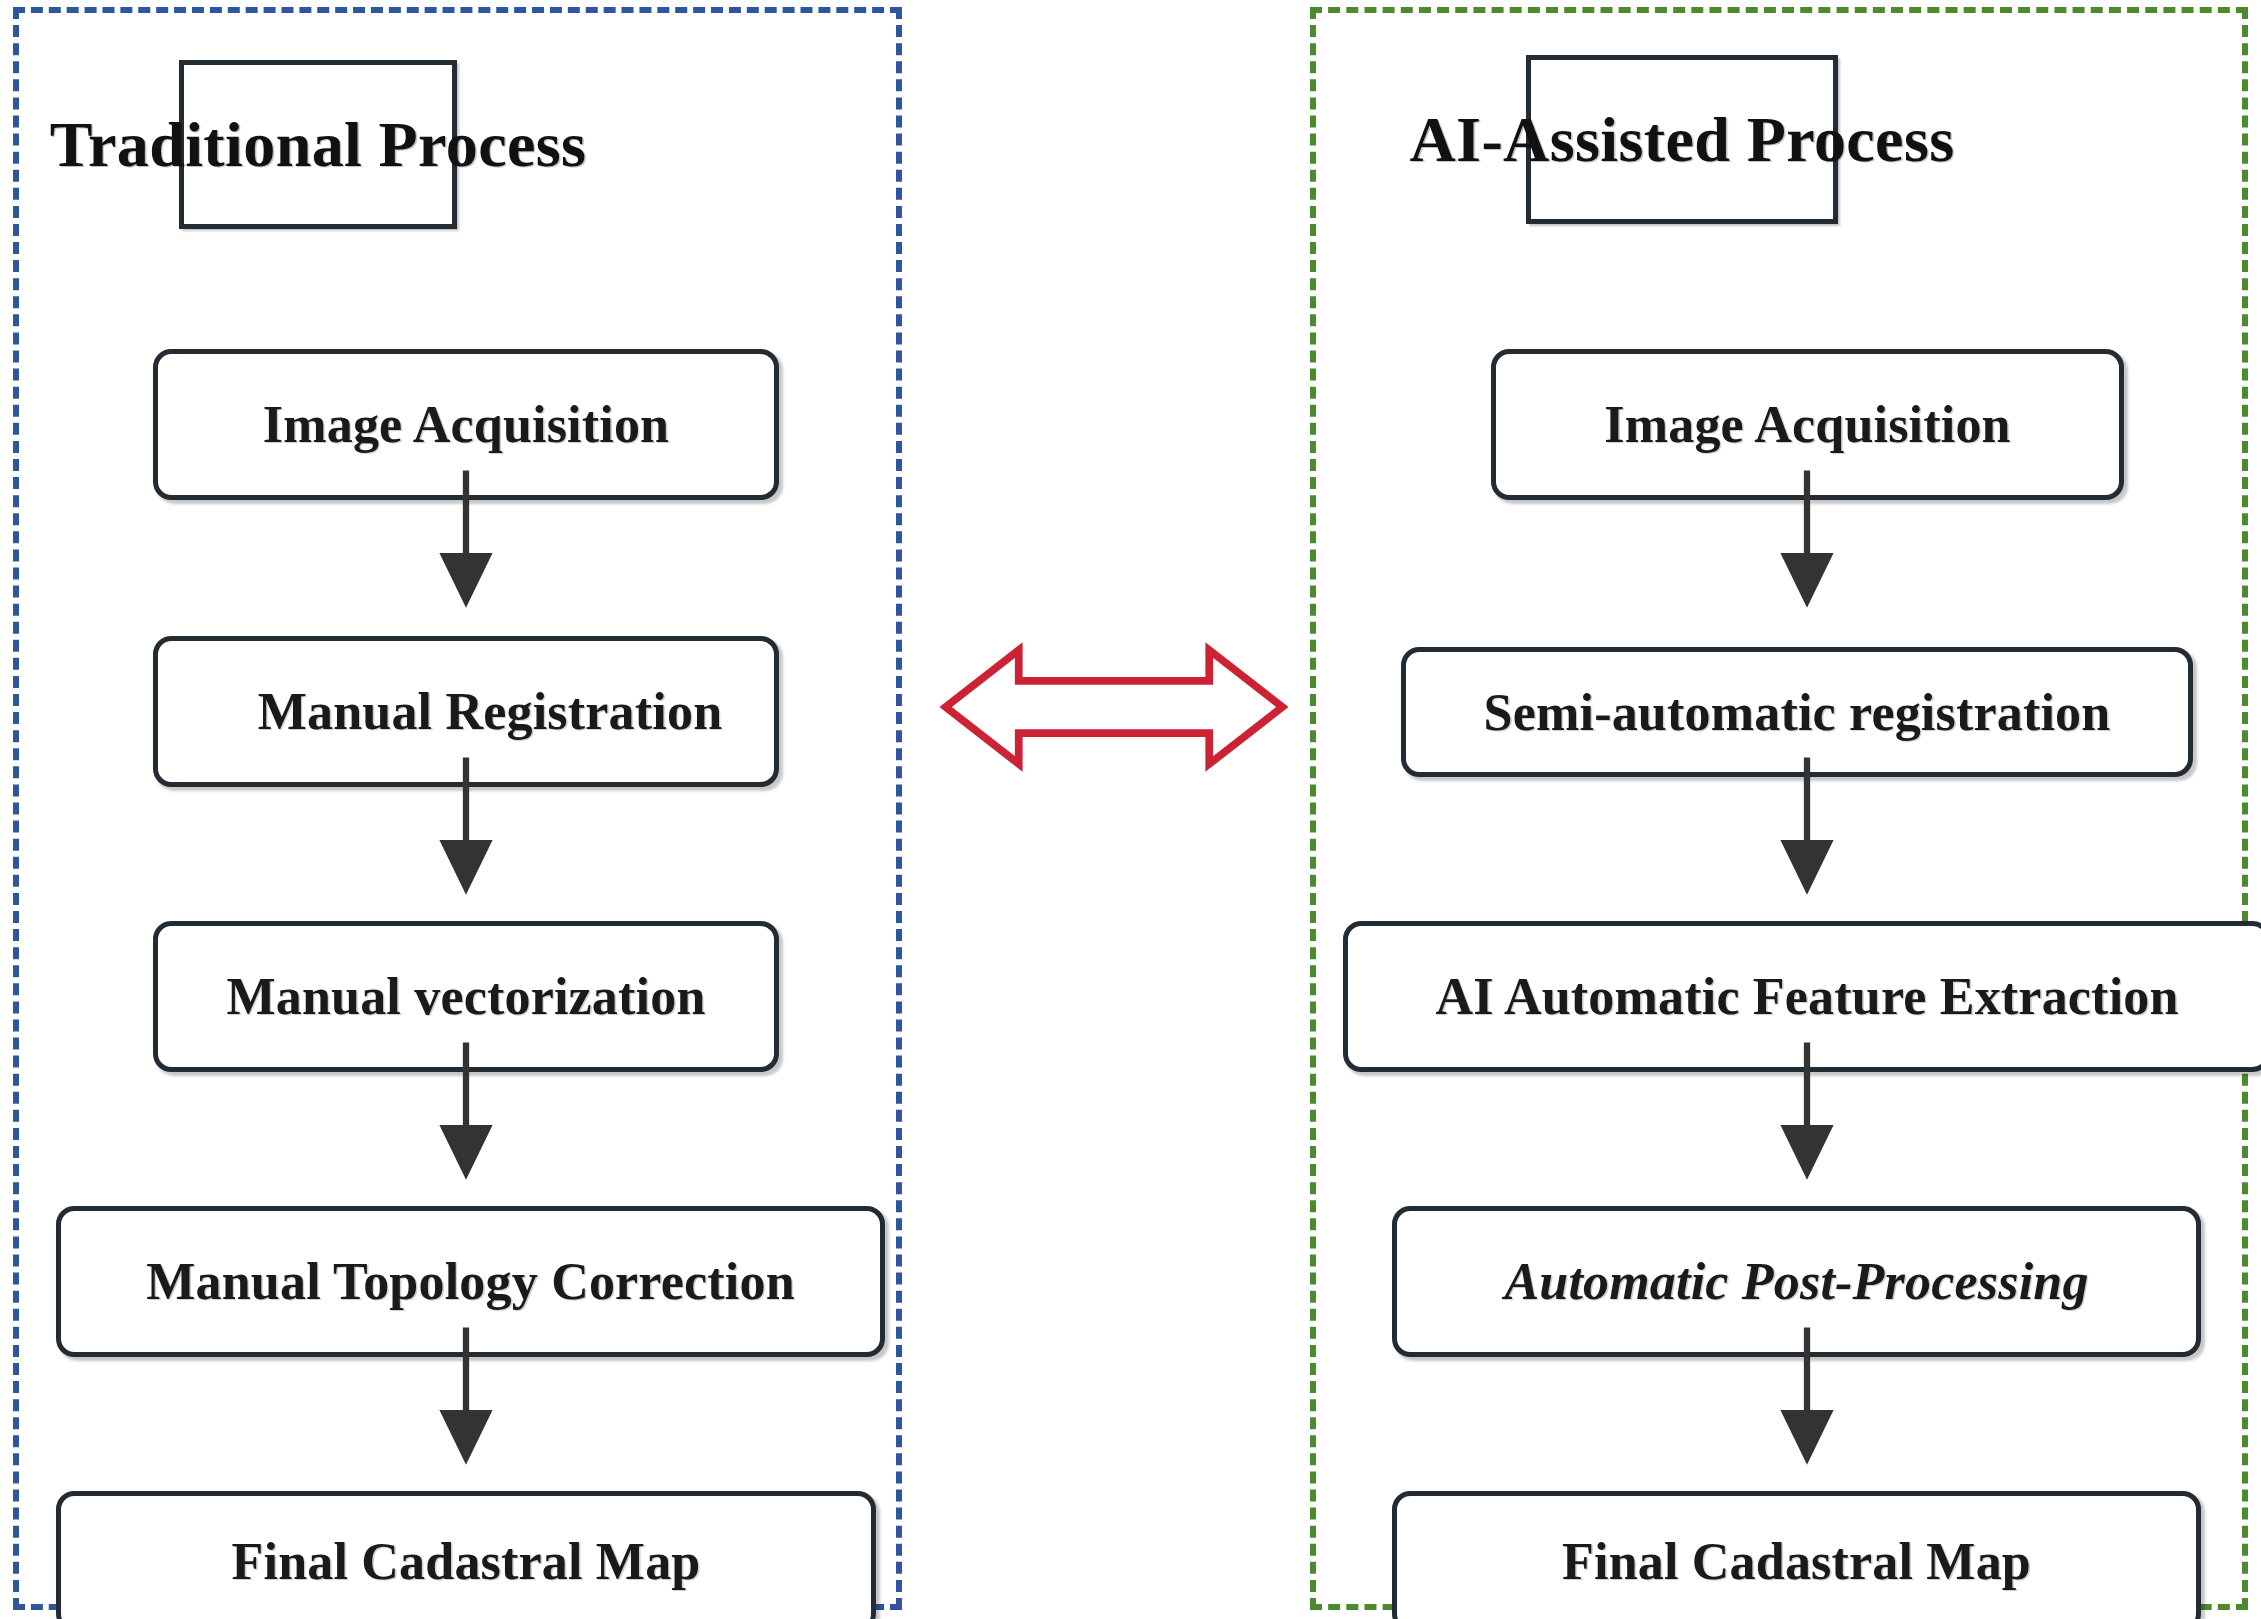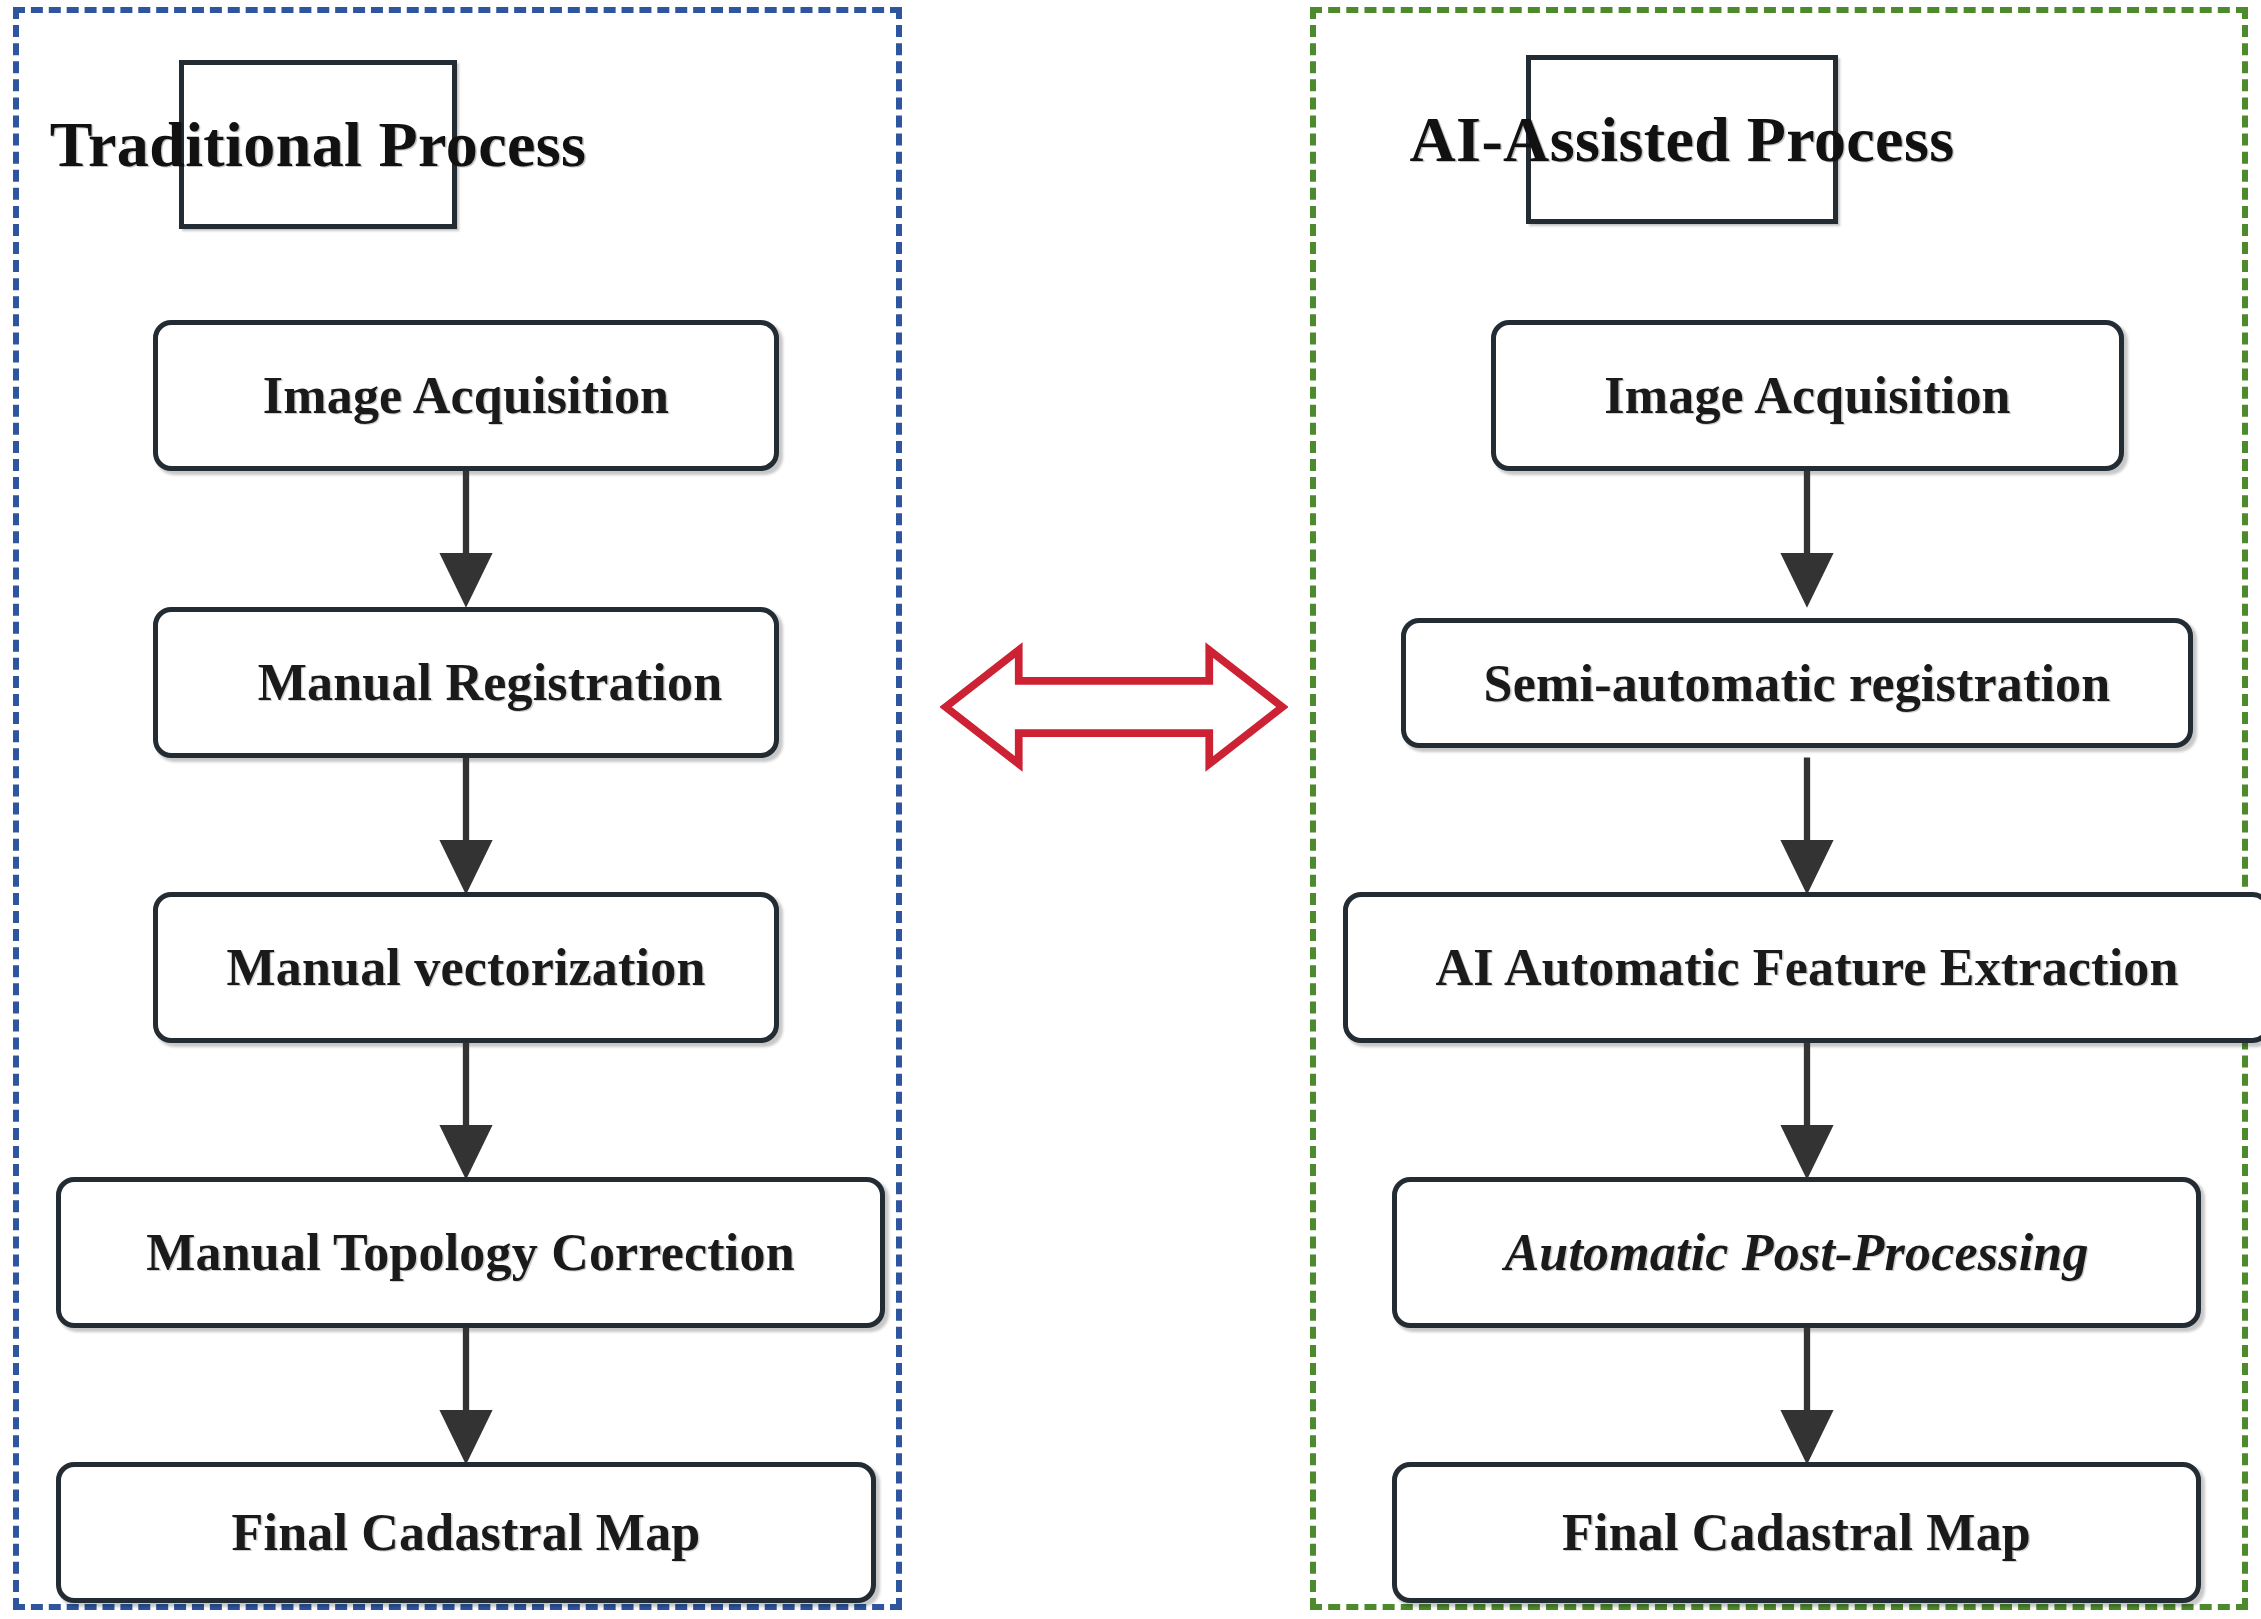--- a/index.html
+++ b/index.html
@@ -65,20 +65,21 @@
   .node {
     position: absolute;
     box-sizing: border-box;
     background: #ffffff;
     border: 5.6px solid #232B33;
     border-radius: 18.3px;
     box-shadow: 3.5px 3.5px 2.8px rgba(0,0,0,0.22);
     display: flex;
     align-items: center;
     justify-content: center;
+    margin-top: 29px;
   }
   .node .label {
     font-weight: bold;
     font-size: 52px;
     color: #1a1a1a;
     white-space: nowrap;
     letter-spacing: 0.2px;
     text-shadow: 1.4px 1.4px 0.7px rgba(0,0,0,0.2);
   }
 

